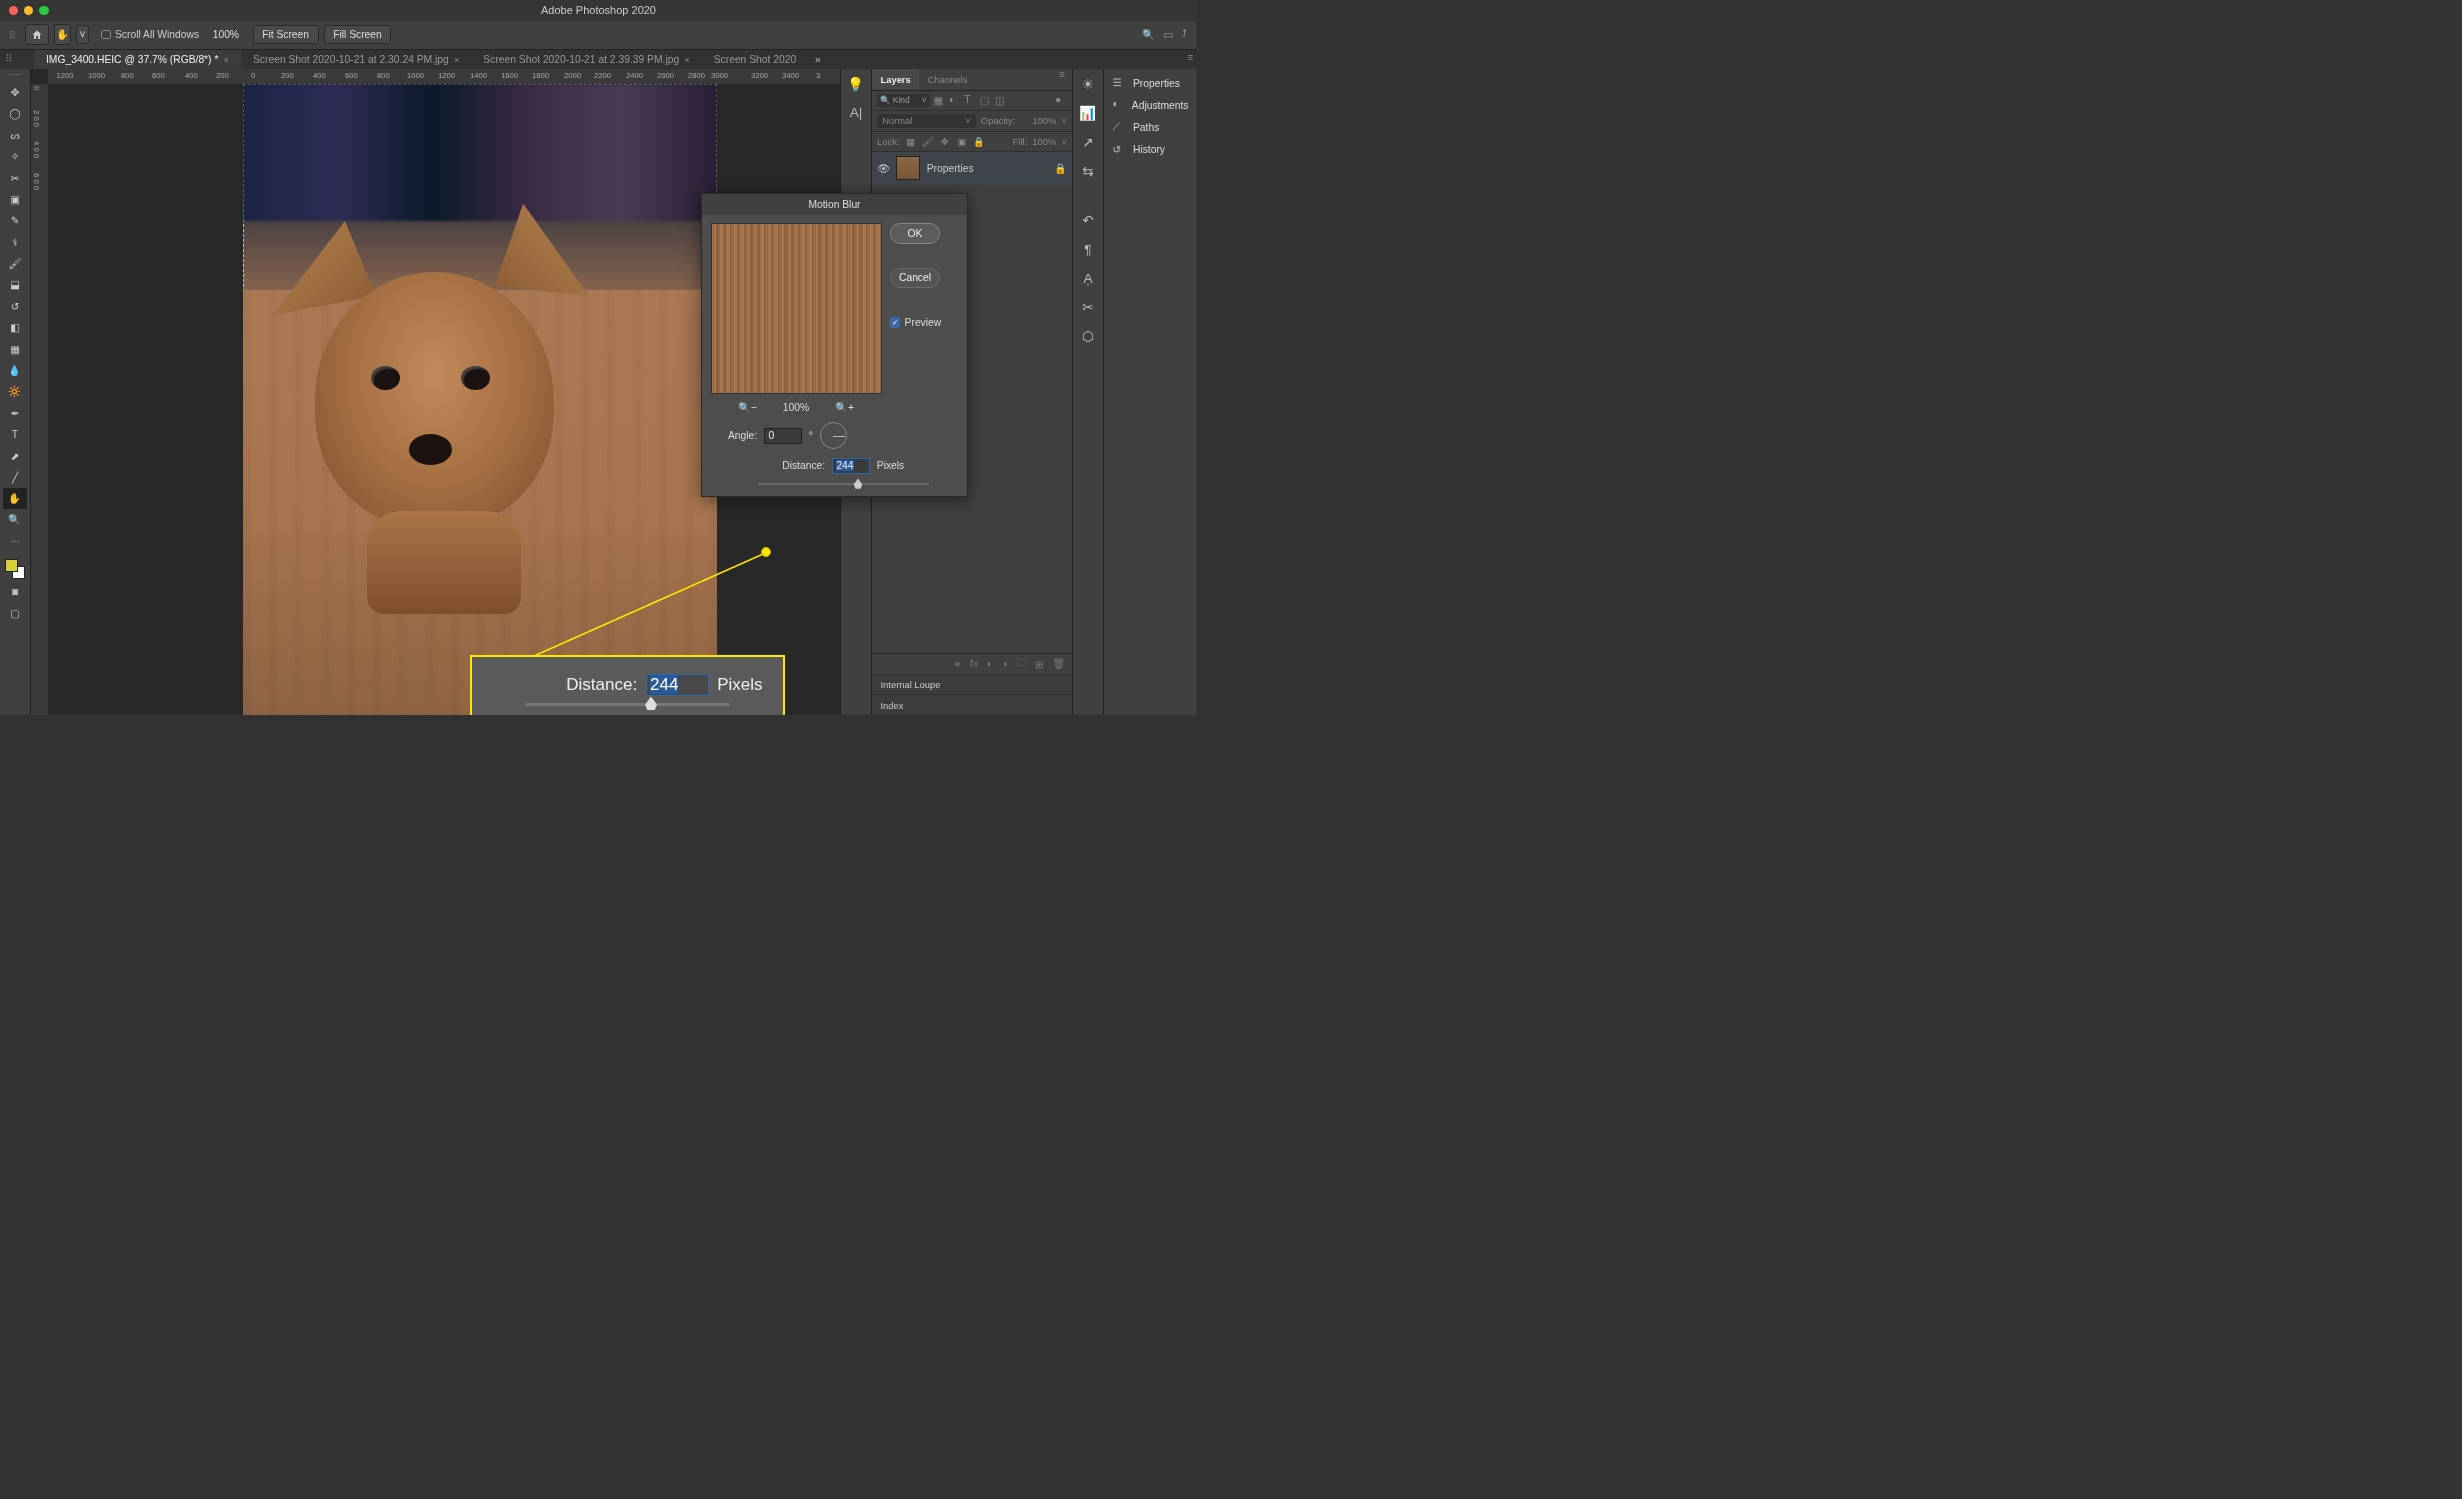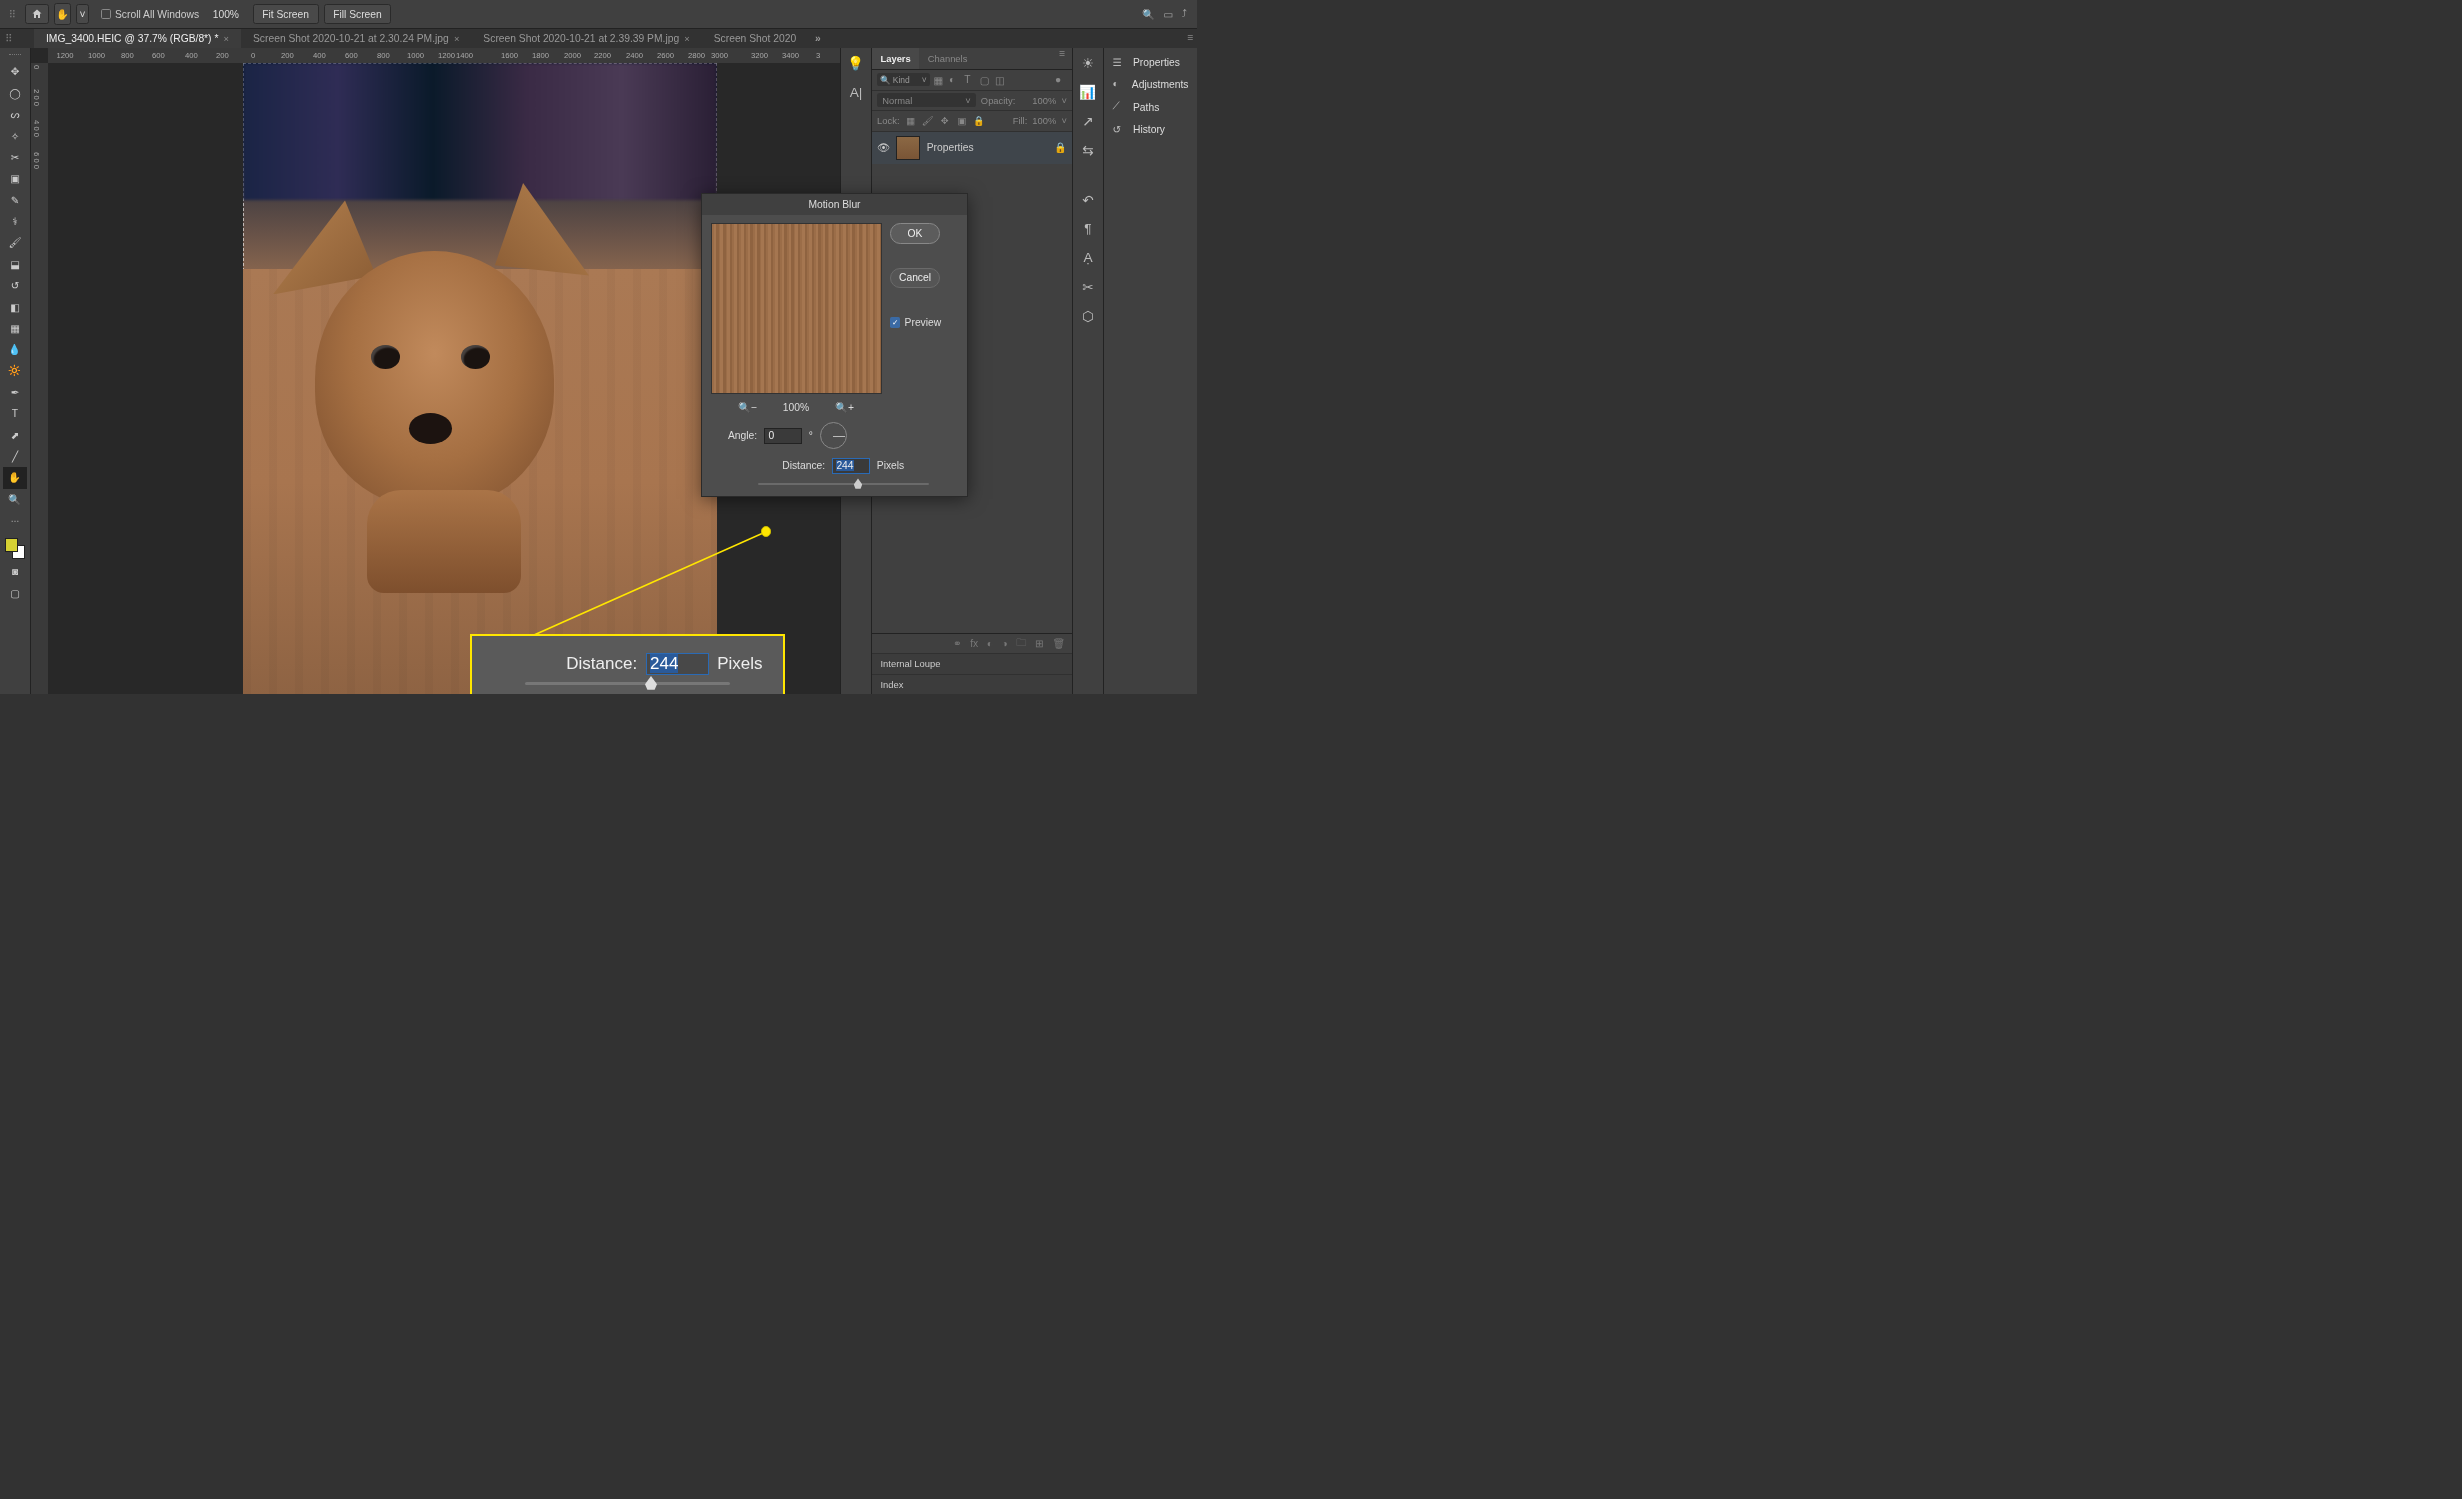--- a/index.html
+++ b/index.html
@@ -140,20 +140,28 @@
 
 .statusbar { height:16.2px; background:#3a3a3a; display:flex; align-items:center; padding:0 10.3px; gap:17px; color:#bbb; font-size:9.4px;}
 .statusbar .sep{color:#666;}
 
 </style>
 </head>
 <body>
 
 <div class="app">
 
+  <div class="titlebar">
+    <div class="winbtns">
+      <div class="dot red"></div>
+      <div class="dot yellow"></div>
+      <div class="dot green"></div>
+    </div>
+    <div class="title">Adobe Photoshop 2020</div>
+  </div>
 
   <div class="optbar">
     <span style="color:#777;padding:0 3.4px">⠿</span>
     <div class="home-btn">
       <svg width="12" height="12" viewBox="0 0 24 24" fill="#ccc">
           <path d="M12 3l9 8h-3v9h-4v-6H10v6H6v-9H3z"></path>
         </svg>
     </div>
     <div class="optbtn" style="width:17px;padding:3.4px 1.7px;text-align:center">✋</div>
     <div class="optbtn" style="width:13.7px;padding:3.4px 2.6px;text-align:center">˅</div>
@@ -234,21 +242,21 @@
         <span class="tick" style="left:104px">600</span>
         <span class="tick" style="left:137px">400</span>
         <span class="tick" style="left:168px">200</span>
         <span class="tick" style="left:203px">0</span>
         <span class="tick" style="left:233px">200</span>
         <span class="tick" style="left:265px">400</span>
         <span class="tick" style="left:297px">600</span>
         <span class="tick" style="left:329px">800</span>
         <span class="tick" style="left:359px">1000</span>
         <span class="tick" style="left:390px">1200</span>
-        <span class="tick" style="left:408px">1400</span>
+        <span class="tick" style="left:422px">1400</span>
         <span class="tick" style="left:453px">1600</span>
         <span class="tick" style="left:484px">1800</span>
         <span class="tick" style="left:516px">2000</span>
         <span class="tick" style="left:546px">2200</span>
         <span class="tick" style="left:578px">2400</span>
         <span class="tick" style="left:609px">2600</span>
         <span class="tick" style="left:640px">2800</span>
         <span class="tick" style="left:663px">3000</span>
         <span class="tick" style="left:703px">3200</span>
         <span class="tick" style="left:734px">3400</span>

